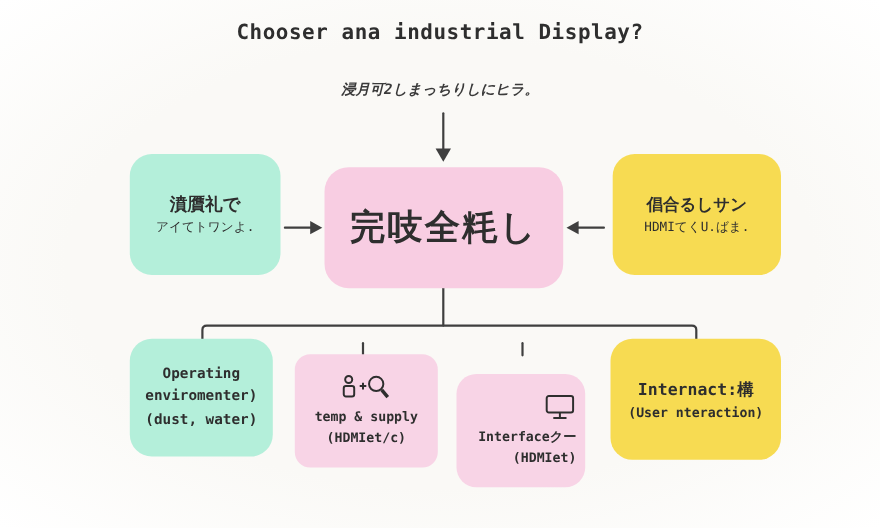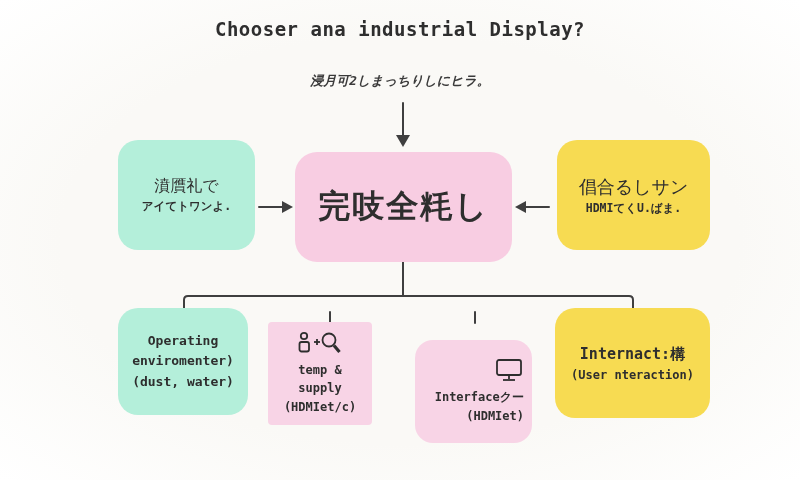--- a/index.html
+++ b/index.html
@@ -19,22 +19,22 @@
     font-size:13px;font-weight:bold;color:#3a3a3a;font-style:italic;
   }
   .box{
     display:flex;flex-direction:column;align-items:center;justify-content:center;
     border-radius:20px;text-align:center;box-sizing:border-box;padding:6px 8px;
   }
   .mint{background:var(--mint);}
   .pink{background:var(--pink);}
   .pinklight{background:var(--pink_light);}
   .yellow{background:var(--yellow);}
-  .box-head{font-weight:normal;font-size:16px;line-height:1.5;}
-  .box-sub{font-size:11.5px;font-weight:bold;line-height:1.5;text-align:center;}
+  .box-head{font-weight:bold;font-size:16px;line-height:1.5;}
+  .box-sub{font-size:11.5px;font-weight:normal;line-height:1.5;text-align:center;}
   .center-label{font-size:32px;font-weight:bold;letter-spacing:2px;}
   .bline{font-size:13px;font-weight:bold;line-height:1.55;}
   .bline-sm{font-size:12px;font-weight:bold;line-height:1.55;}
   .icon-row{margin-bottom:4px;height:26px;display:flex;align-items:center;justify-content:center;}
   svg.overlay{left:0;top:0;pointer-events:none;}
   .b4-head{font-size:15px;font-weight:bold;line-height:1.6;}
 </style>
 </head>
 <body>
 
@@ -67,31 +67,31 @@
   <div class="abs box mint" style="left:118px;top:140px;width:137px;height:110px;">
     <div class="box-head">濆贋礼で</div>
     <div class="box-sub">アイてトワンよ.</div>
   </div>
 
   <div class="abs box pink" style="left:295px;top:152px;width:217px;height:110px;border-radius:22px;">
     <div class="center-label">完吱全粍し</div>
   </div>
 
   <div class="abs box yellow" style="left:557px;top:140px;width:153px;height:110px;">
-    <div class="box-head" style="font-size:18px;">倡合るしサン</div>
+    <div class="box-head" style="font-size:15px;">倡合るしサン</div>
     <div class="box-sub">HDMIてくU.ばま.</div>
   </div>
 
   <div class="abs box mint" style="left:118px;top:308px;width:130px;height:107px;">
     <div class="bline">Operating</div>
     <div class="bline">enviromenter)</div>
     <div class="bline">(dust, water)</div>
   </div>
 
-  <div class="abs box pinklight" style="left:268px;top:322px;width:104px;height:103px;border-radius:4px;">
+  <div class="abs box pinklight" style="left:268px;top:322px;width:130px;height:103px;border-radius:14px;">
     <div class="icon-row">
       <svg width="46" height="26" viewBox="0 0 46 26" fill="none" stroke="#2e2e2e" stroke-width="1.8">
         <circle cx="7" cy="5" r="3.2"></circle>
         <rect x="2.5" y="11" width="9.5" height="9.5" rx="2"></rect>
         <line x1="17" y1="11" x2="23" y2="11"></line>
         <line x1="20" y1="8" x2="20" y2="14"></line>
         <circle cx="32" cy="9" r="6.5"></circle>
         <line x1="37" y1="14.5" x2="42.5" y2="21" stroke-width="3.2"></line>
       </svg>
     </div>

